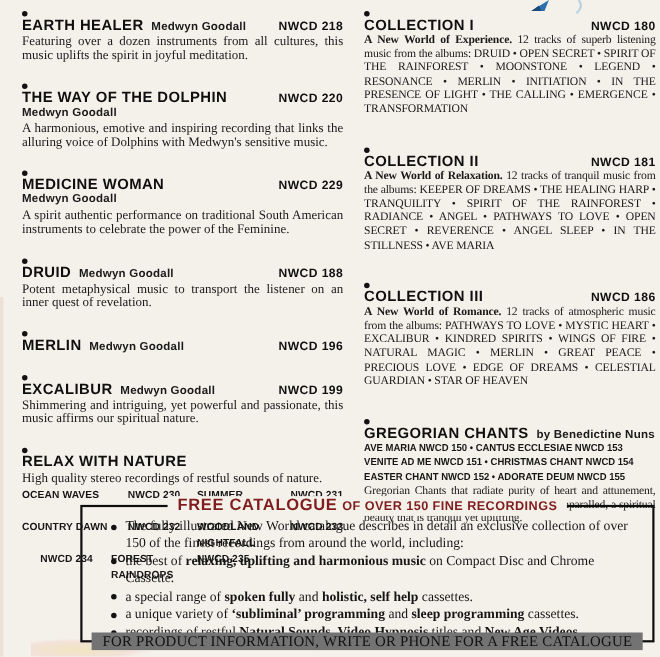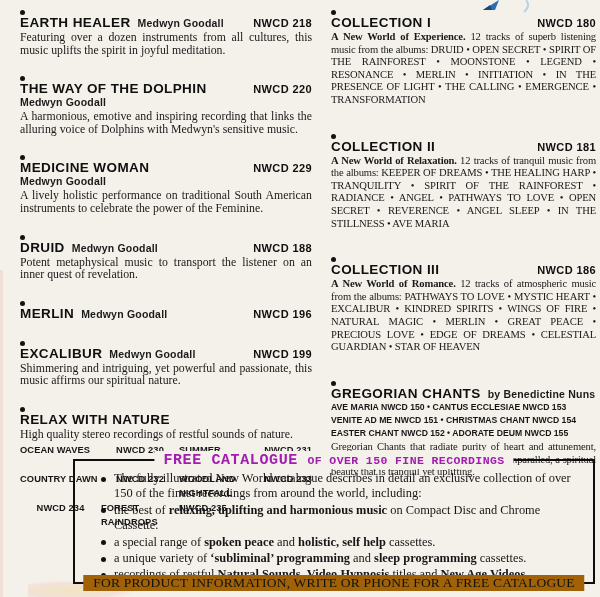--- a/index.html
+++ b/index.html
@@ -55,31 +55,31 @@
     color:#161616;
   }
   
   .box{
     position:absolute;left:73px;top:459px;width:518px;height:121px;
     border:2px solid #0e0e0e;background:transparent;
   }
   .box-title{
     position:absolute;top:-10px;left:50%;transform:translateX(-50%);
     background:#f4f1ea;padding:0 9px;white-space:nowrap;
-    font-family:Liberation Mono, monospace;font-weight:700;color:#a21caf;
+    font-family:Liberation Sans, sans-serif;font-weight:700;color:#7f1d1d;
   }
   .box-title .big{font-size:15px;letter-spacing:.6px;}
   .box-title .small{font-size:11.5px;letter-spacing:.4px;}
   .box-list{margin:10px 12px 0 26px;padding:0;list-style:none;}
   .box-list li{display:flex;margin-bottom:1px;}
   .box-list .bullet{margin:5.5px 8px 0 0;}
   .box-text{font-size:12.4px;line-height:15.4px;color:#161616;}
   .box-footer{
     position:absolute;bottom:-9px;left:50%;transform:translateX(-50%);
-    background:#a16207;padding:0 10px;white-space:nowrap;
+    background:#737373;padding:0 10px;white-space:nowrap;
     font-family:"Liberation Serif",serif;font-size:13.5px;letter-spacing:.2px;color:#111;margin-top:20px;
   }
   
   .decor-top{position:absolute;left:478px;top:0;width:64px;height:14px;}
   .artifact-edge{position:absolute;left:0;top:270px;width:3px;height:327px;background:rgba(225,160,160,.22);}
   .artifact-smudge{position:absolute;left:28px;top:581px;width:105px;height:16px;
     background:radial-gradient(ellipse at 40% 60%,rgba(235,215,140,.45),rgba(235,180,170,.25) 55%,transparent 75%);}
 </style>
 </head>
 <body>
@@ -119,21 +119,21 @@
   </div>
 
   <div class="item">
     <span class="bullet"></span>
     <div class="item-body">
       <div class="title-row">
         <span class="title">MEDICINE WOMAN</span>
         <span class="code">NWCD 229</span>
       </div>
       <div class="artist-line">Medwyn Goodall</div>
-      <p class="desc">A lively holistic performance on traditional South American instruments to celebrate the power of the Feminine.</p>
+      <p class="desc">A spirit authentic performance on traditional South American instruments to celebrate the power of the Feminine.</p>
     </div>
   </div>
 
   <div class="item">
     <span class="bullet"></span>
     <div class="item-body">
       <div class="title-row">
         <span class="title">DRUID</span>
         <span class="artist">Medwyn Goodall</span>
         <span class="code">NWCD 188</span>
@@ -250,21 +250,21 @@
     <li>
       <span class="bullet"></span>
       <span class="box-text"><span>The fully illustrated New World catalogue describes in detail an exclusive collection of over 150 of the finest recordings from around the world, including:</span></span>
     </li>
     <li>
       <span class="bullet"></span>
       <span class="box-text"><span>the best of </span><span class="b">relaxing, uplifting and harmonious music</span><span> on Compact Disc and Chrome Cassette.</span></span>
     </li>
     <li>
       <span class="bullet"></span>
-      <span class="box-text"><span>a special range of </span><span class="b">spoken peace</span><span> and </span><span class="b">holistic, self help</span><span> cassettes.</span></span>
+      <span class="box-text"><span>a special range of </span><span class="b">spoken fully</span><span> and </span><span class="b">holistic, self help</span><span> cassettes.</span></span>
     </li>
     <li>
       <span class="bullet"></span>
       <span class="box-text"><span>a unique variety of </span><span class="b">‘subliminal’ programming</span><span> and </span><span class="b">sleep programming</span><span> cassettes.</span></span>
     </li>
     <li>
       <span class="bullet"></span>
       <span class="box-text"><span>recordings of restful </span><span class="b">Natural Sounds</span><span>, </span><span class="b">Video Hypnosis</span><span> titles and </span><span class="b">New Age Videos.</span></span>
     </li>
   </ul>

